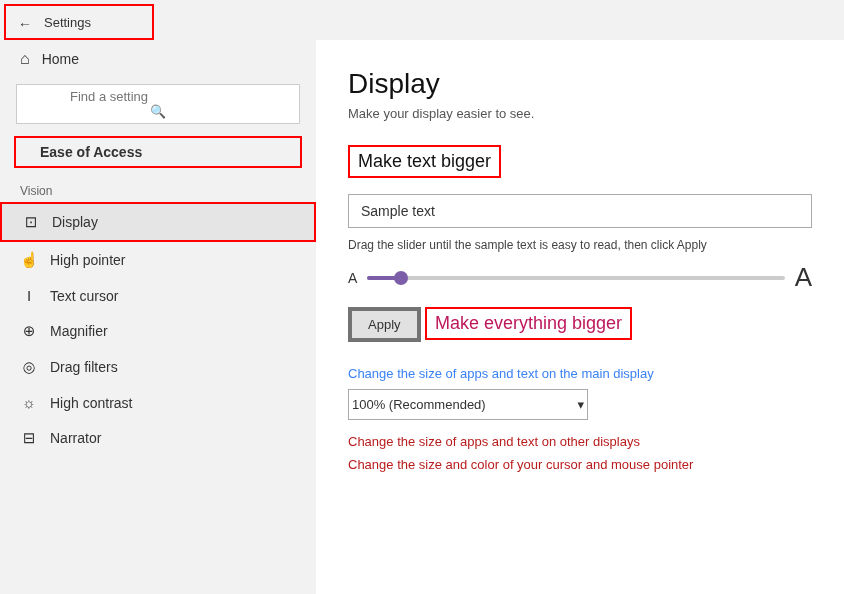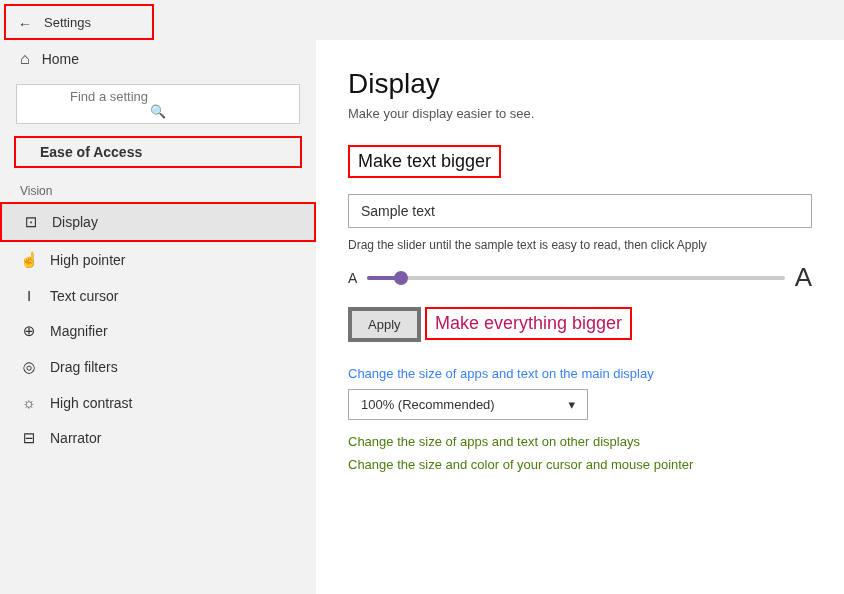--- a/index.html
+++ b/index.html
@@ -220,32 +220,32 @@
       font-size: 13px;
       color: #3b82f6;
       margin-bottom: 8px;
     }
 
     .dropdown-select {
       display: flex;
       align-items: center;
       justify-content: space-between;
       border: 1px solid #aaa;
-      padding: 7px 12px;
+      padding: 7px 3px;
       width: 240px;
       cursor: pointer;
       background: white;
       font-size: 13px;
       color: #333;
       margin-bottom: 14px;
     }
 
     .link-text {
       font-size: 13px;
-      color: #4d7c0f;
+      color: #b91c1c;
       cursor: pointer;
       margin-bottom: 8px;
       display: block;
     }
 
     
     .sidebar::-webkit-scrollbar { width: 6px; }
     .sidebar::-webkit-scrollbar-thumb { background: #ccc; }
     .content::-webkit-scrollbar { width: 6px; }
     .content::-webkit-scrollbar-thumb { background: #ccc; }

